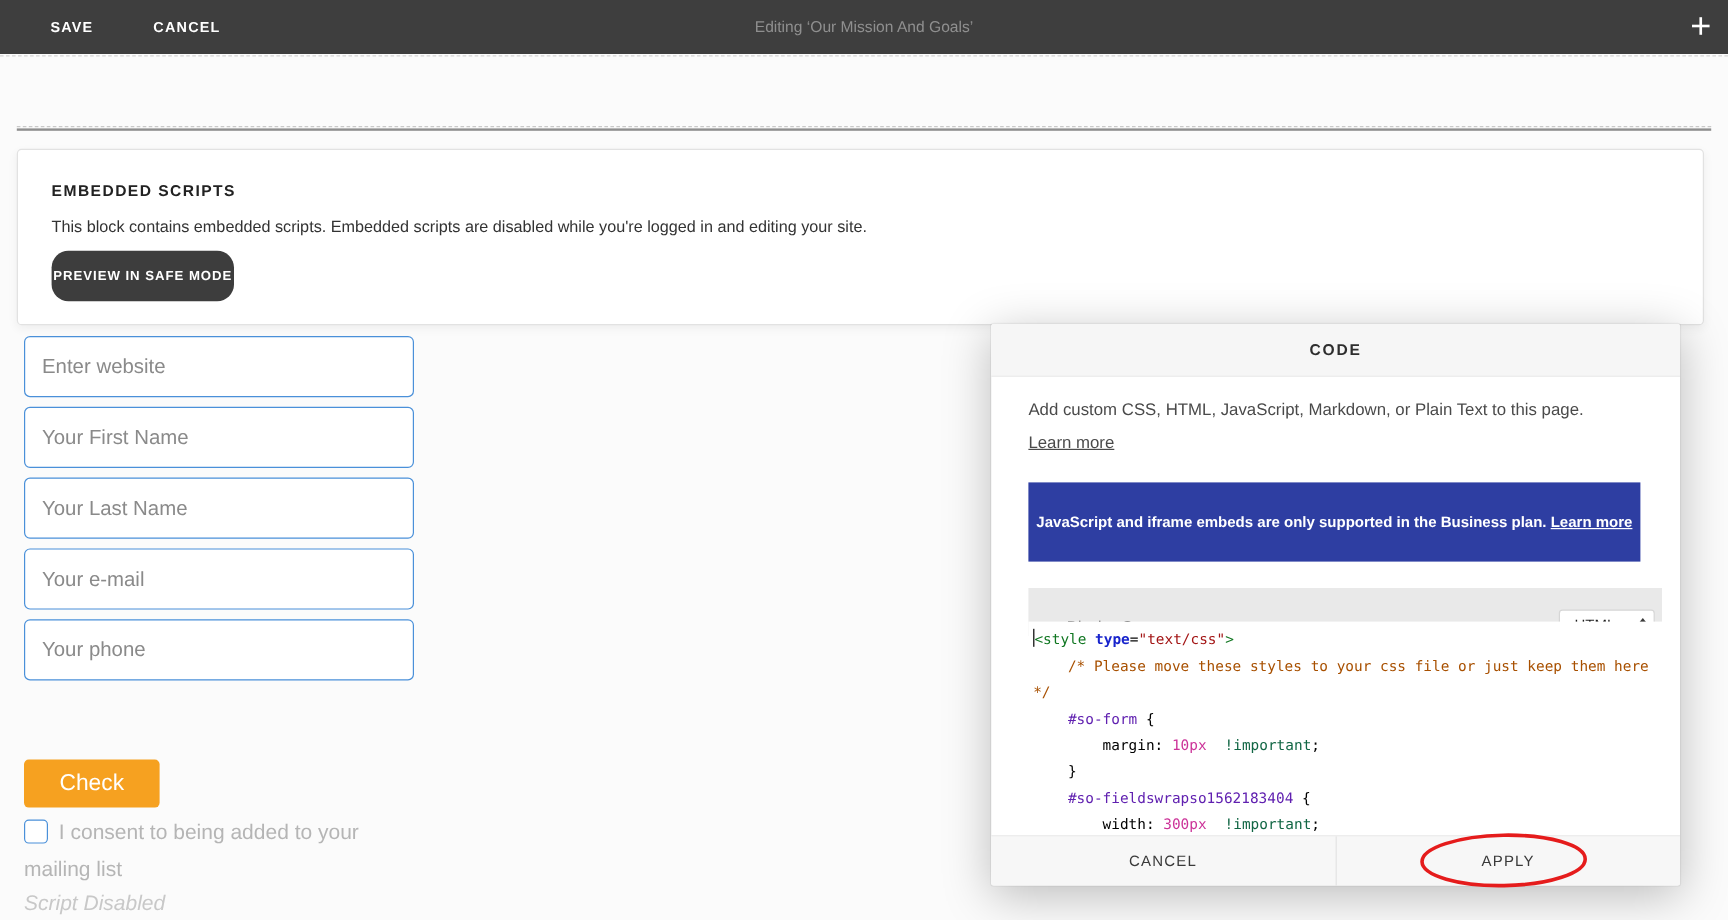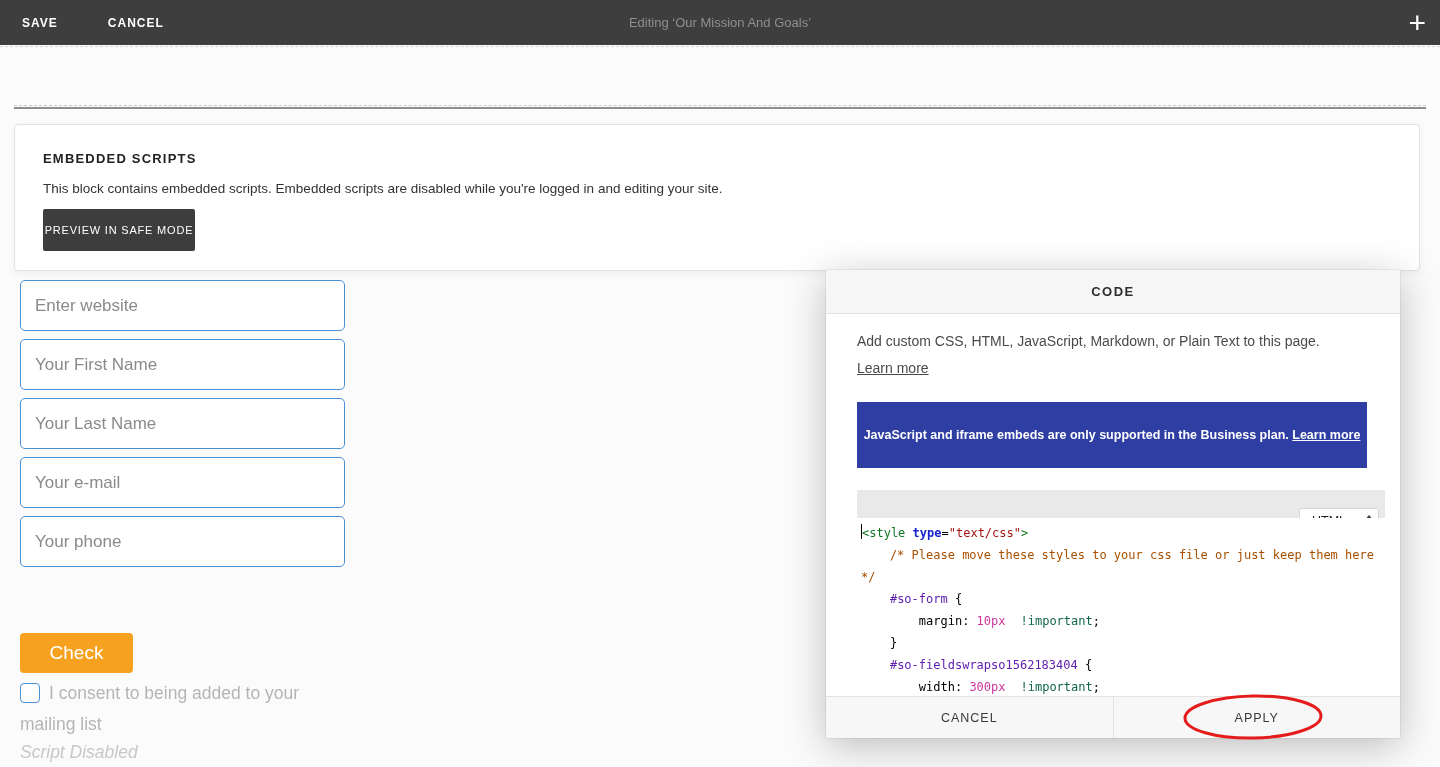--- a/index.html
+++ b/index.html
@@ -6,21 +6,21 @@
   html, body { width: 1440px; height: 767px; overflow: hidden; }
   body {
     font-family: "Liberation Sans", "DejaVu Sans", sans-serif;
     background: #fbfbfb;
     position: relative;
   }
 
   
   .topbar {
     position: absolute; left: 0; top: 0; width: 1440px; height: 45px;
-    background: #3e3e3e; display: flex; align-items: center; z-index: 30;
+    background: #3e3e3e; display: flex; align-items: center; z-index: 30; padding-left: 20px;
   }
   .tb-btn {
     color: #ffffff; font-size: 12px; font-weight: bold; letter-spacing: 1px;
     cursor: pointer; background: none; border: none;
     font-family: "Liberation Sans", sans-serif;
   }
   .tb-save { margin-left: 22px; }
   .tb-cancel { margin-left: 50px; }
   .tb-title {
     position: absolute; left: 0; right: 0; text-align: center;
@@ -54,22 +54,22 @@
   .card-title {
     position: absolute; left: 28px; top: 26px;
     font-size: 13px; font-weight: bold; letter-spacing: 1.2px; color: #222222;
   }
   .card-desc {
     position: absolute; left: 28px; top: 56px;
     font-size: 13.5px; color: #333333;
   }
   .preview-btn {
     position: absolute; left: 28px; top: 84px; width: 152px; height: 42px;
-    background: #3d3d3d; color: #ffffff; border: none; border-radius: 2px;
-    font-size: 11px; font-weight: normal; letter-spacing: 0.8px; cursor: pointer;
+    background: #3d3d3d; color: #ffffff; border: none; border-radius: 14px;
+    font-size: 11px; font-weight: bold; letter-spacing: 0.8px; cursor: pointer;
     font-family: "Liberation Sans", sans-serif;
   }
 
   
   .form-col {
     position: absolute; left: 20px; top: 280px; width: 325px;
     display: flex; flex-direction: column; gap: 8px; justify-content: center;
   }
   .field {
     width: 325px; height: 51px; background: #ffffff;

